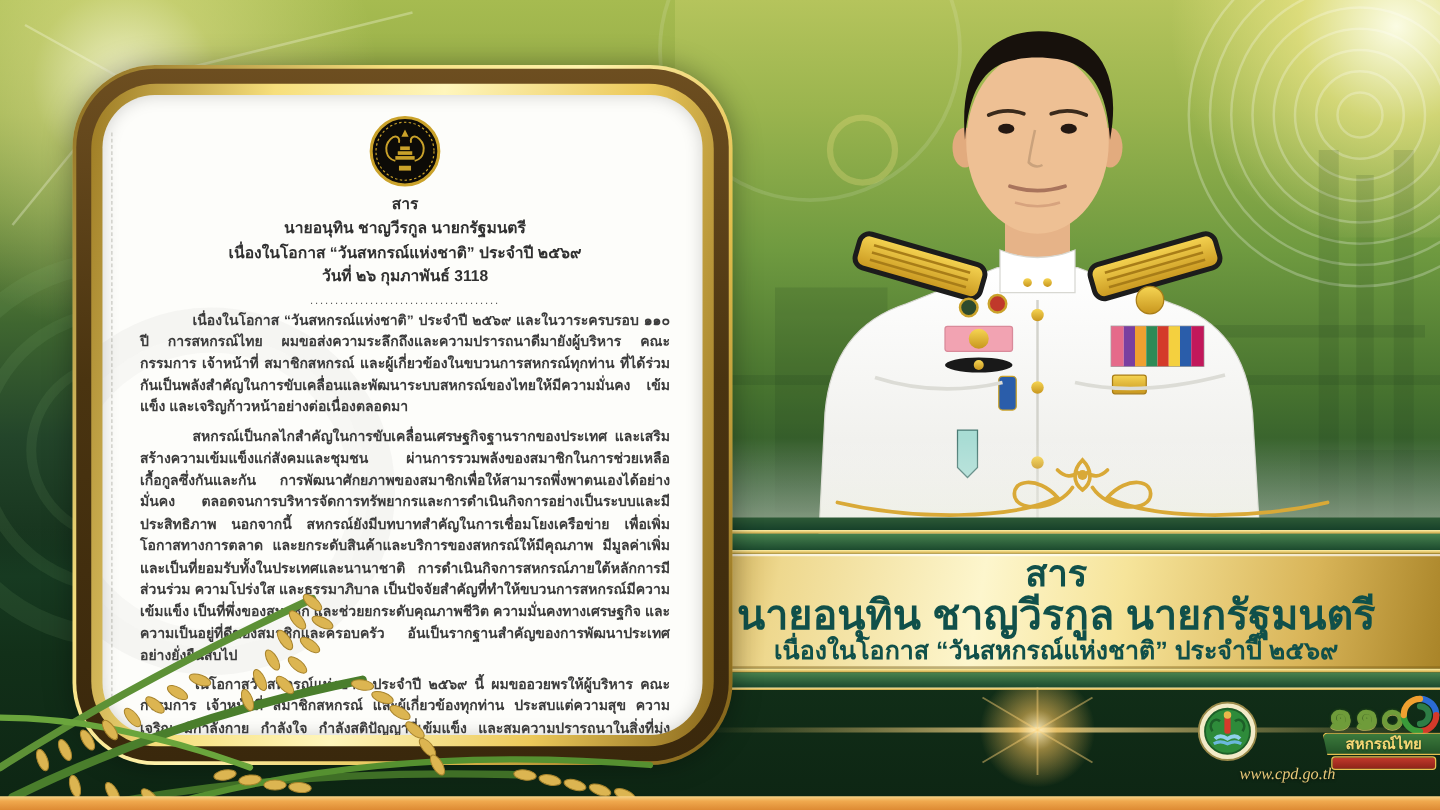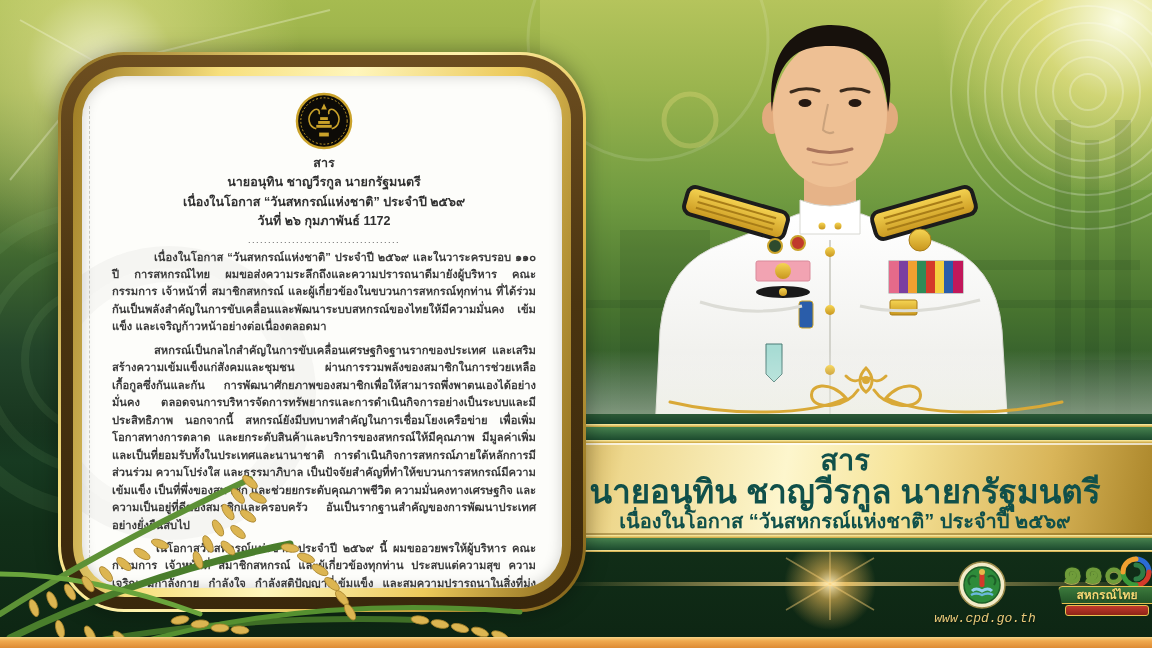--- a/index.html
+++ b/index.html
@@ -50,22 +50,22 @@
     box-shadow:inset 0 2px 0 rgba(255,255,255,.7),inset 0 -2px 0 rgba(120,90,20,.45);
     display:flex;flex-direction:column;align-items:center;justify-content:center;}
   .b-l3{top:121px;} .b-green2{top:124px;height:12px;background:linear-gradient(180deg,#47824e,#1c4a2e);}
   .b-l4{top:136px;height:2px;}
   .b-title{font-size:29px;font-weight:bold;color:#10504a;line-height:1.02;}
   .b-name{font-size:33px;font-weight:bold;color:#10504a;line-height:1.05;}
   .b-occ{font-size:20px;font-weight:bold;color:#10504a;line-height:1.1;}
   
   .flare{position:absolute;left:560px;top:548px;width:592px;height:90px;z-index:6;pointer-events:none;}
   .cpd-seal{position:absolute;left:958px;top:561px;z-index:25;}
-  .site{position:absolute;left:925px;top:611px;width:120px;z-index:25;text-align:center;
-        font-family:Liberation Mono, monospace;font-style:italic;
+  .site{position:absolute;left:970px;top:611px;width:120px;z-index:25;text-align:center;
+        font-family:Liberation Serif, serif;font-style:italic;
         font-size:13px;color:#e9c979;text-shadow:0 1px 2px rgba(0,0,0,.6);}
   .logo110{position:absolute;left:1048px;top:556px;width:118px;height:84px;z-index:25;text-align:center;}
   .logo110-num{font-size:33px;font-weight:bold;color:#6f9c3a;line-height:.95;
       text-shadow:0 0 2px #2e5a1c,0 1px 0 #e8d070;display:inline-block;vertical-align:middle;}
   .logo110-swirl{display:inline-block;vertical-align:middle;margin-left:-4px;}
   .logo110-ribbon{margin:-2px auto 0;width:96px;background:linear-gradient(180deg,#3c7a3c,#235427);
       border:1.5px solid #e8c050;border-radius:4px;
       clip-path:polygon(0 0,100% 0,96% 100%,4% 100%);
       font-size:12px;font-weight:bold;color:#f5d875;line-height:1.35;text-shadow:0 1px 1px #123012;}
   .logo110-sub{margin:1px auto 0;width:82px;height:9px;background:linear-gradient(180deg,#c23a2c,#8e2318);
@@ -272,21 +272,21 @@
                 <g fill="none" stroke="#caa22a" stroke-width="1.6">
                   <path d="M22 38 C14 36 12 26 18 20 C22 16 26 18 25 23"></path>
                   <path d="M38 38 C46 36 48 26 42 20 C38 16 34 18 35 23"></path>
                 </g>
               </svg>
             </div>
             <div class="doc-head">
               <div>สาร</div>
               <div>นายอนุทิน ชาญวีรกูล นายกรัฐมนตรี</div>
               <div>เนื่องในโอกาส “วันสหกรณ์แห่งชาติ” ประจำปี ๒๕๖๙</div>
-              <div>วันที่ ๒๖ กุมภาพันธ์ 1172</div>
+              <div>วันที่ ๒๖ กุมภาพันธ์ 3118</div>
             </div>
             <div class="doc-dots">......................................</div>
             <p class="doc-par">เนื่องในโอกาส “วันสหกรณ์แห่งชาติ” ประจำปี ๒๕๖๙ และในวาระครบรอบ ๑๑๐ ปี การสหกรณ์ไทย ผมขอส่งความระลึกถึงและความปรารถนาดีมายังผู้บริหาร คณะกรรมการ เจ้าหน้าที่ สมาชิกสหกรณ์ และผู้เกี่ยวข้องในขบวนการสหกรณ์ทุกท่าน ที่ได้ร่วมกันเป็นพลังสำคัญในการขับเคลื่อนและพัฒนาระบบสหกรณ์ของไทยให้มีความมั่นคง เข้มแข็ง และเจริญก้าวหน้าอย่างต่อเนื่องตลอดมา</p>
             <p class="doc-par">สหกรณ์เป็นกลไกสำคัญในการขับเคลื่อนเศรษฐกิจฐานรากของประเทศ และเสริมสร้างความเข้มแข็งแก่สังคมและชุมชน ผ่านการรวมพลังของสมาชิกในการช่วยเหลือเกื้อกูลซึ่งกันและกัน การพัฒนาศักยภาพของสมาชิกเพื่อให้สามารถพึ่งพาตนเองได้อย่างมั่นคง ตลอดจนการบริหารจัดการทรัพยากรและการดำเนินกิจการอย่างเป็นระบบและมีประสิทธิภาพ นอกจากนี้ สหกรณ์ยังมีบทบาทสำคัญในการเชื่อมโยงเครือข่าย เพื่อเพิ่มโอกาสทางการตลาด และยกระดับสินค้าและบริการของสหกรณ์ให้มีคุณภาพ มีมูลค่าเพิ่ม และเป็นที่ยอมรับทั้งในประเทศและนานาชาติ การดำเนินกิจการสหกรณ์ภายใต้หลักการมีส่วนร่วม ความโปร่งใส และธรรมาภิบาล เป็นปัจจัยสำคัญที่ทำให้ขบวนการสหกรณ์มีความเข้มแข็ง เป็นที่พึ่งของสมาชิก และช่วยยกระดับคุณภาพชีวิต ความมั่นคงทางเศรษฐกิจ และความเป็นอยู่ที่ดีของสมาชิกและครอบครัว อันเป็นรากฐานสำคัญของการพัฒนาประเทศอย่างยั่งยืนสืบไป</p>
             <p class="doc-par">ในโอกาสวันสหกรณ์แห่งชาติ ประจำปี ๒๕๖๙ นี้ ผมขออวยพรให้ผู้บริหาร คณะกรรมการ เจ้าหน้าที่ สมาชิกสหกรณ์ และผู้เกี่ยวข้องทุกท่าน ประสบแต่ความสุข ความเจริญ มีกำลังกาย กำลังใจ กำลังสติปัญญาที่เข้มแข็ง และสมความปรารถนาในสิ่งที่มุ่งหมายทุกประการ</p>
 
           </div>
         </div>
       </div>
     </div>

